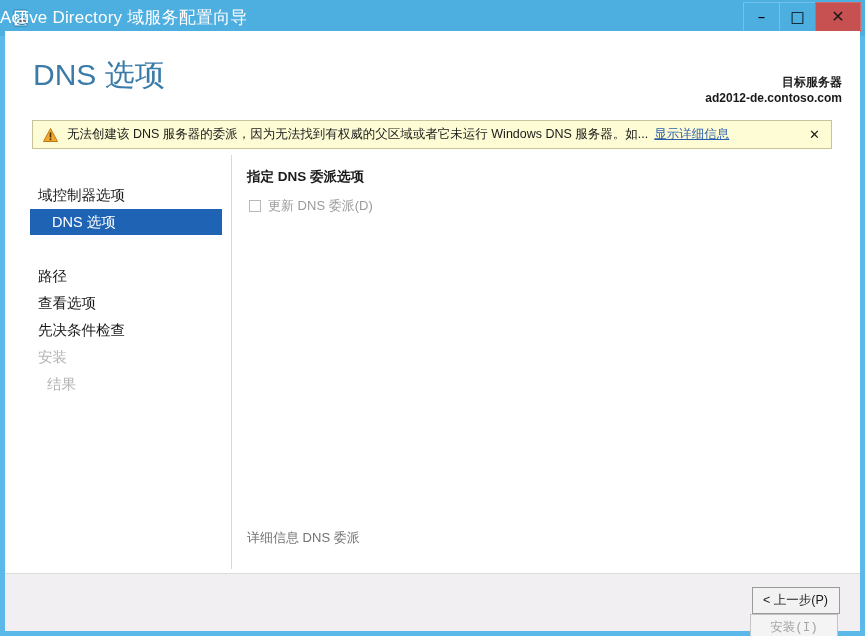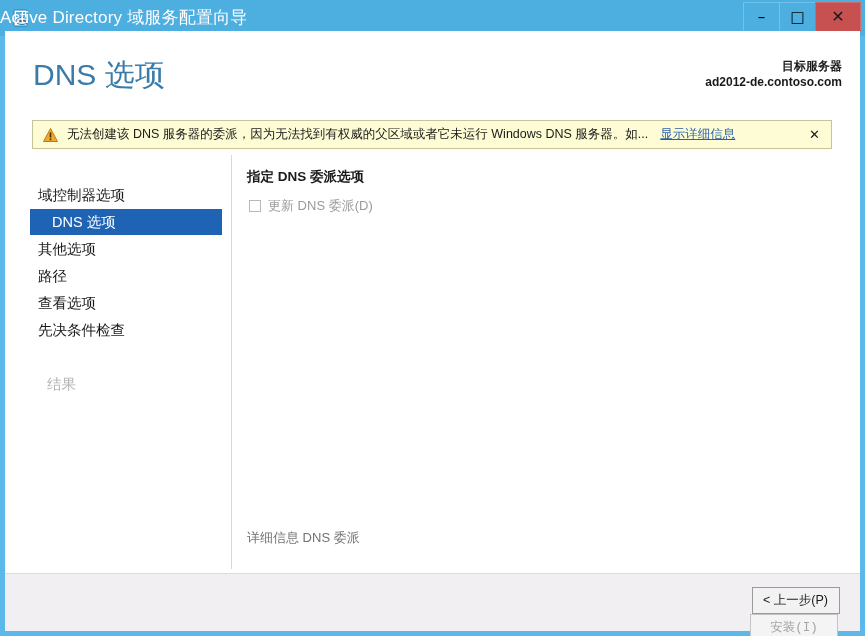--- a/index.html
+++ b/index.html
@@ -93,21 +93,21 @@
   #page-title {
     position: absolute;
     left: 28px; top: 24px;
     font-size: 30px;
     color: #3b7ba8;
     font-weight: normal;
     white-space: nowrap;
   }
   #target-server-block {
     position: absolute;
-    right: 18px; top: 27px;
+    right: 18px; top: 43px;
     text-align: right;
     color: #1a1a1a;
     font-size: 12px;
     font-weight: bold;
     line-height: 16px;
   }
 
   
   #warning-bar {
     position: absolute;
@@ -129,21 +129,21 @@
   #warn-text {
     font-size: 12.5px;
     color: #1a1a1a;
     white-space: nowrap;
     overflow: hidden;
   }
   #warn-link {
     font-size: 12.5px;
     color: #2a5eaa;
     text-decoration: underline;
-    margin-left: 12px;
+    margin-left: 6px;
     white-space: nowrap;
     cursor: pointer;
   }
   #warn-close {
     margin-left: auto;
     margin-right: 11px;
     font-size: 13px;
     font-weight: bold;
     color: #1a1a1a;
     cursor: pointer;
@@ -319,24 +319,24 @@
     <span id="warn-link">显示详细信息</span>
     <span id="warn-close">✕</span>
   </div>
 
   <div id="body-area">
 
     <div id="sidebar">
       <div class="nav-item" style="top:12px;margin-top:44px;">部署配置</div>
       <div class="nav-item" style="top:27px;">域控制器选项</div>
       <div class="nav-item selected" style="top:54px;">DNS 选项</div>
-      <div class="nav-item" style="top:81px;">其他选项</div>
       <div class="nav-item" style="top:108px;">路径</div>
       <div class="nav-item" style="top:135px;">查看选项</div>
       <div class="nav-item" style="top:162px;">先决条件检查</div>
+      <div class="nav-item disabled" style="top:189px;">安装</div>
       <div class="nav-item disabled" style="top:216px;margin-left:9px;">结果</div>
     </div>
 
     <div id="content">
       <div id="content-heading">指定 DNS 委派选项</div>
 
       <div id="delegation-row">
         <span id="delegation-checkbox"></span>
         <span id="delegation-label">更新 DNS 委派(D)</span>
       </div>

